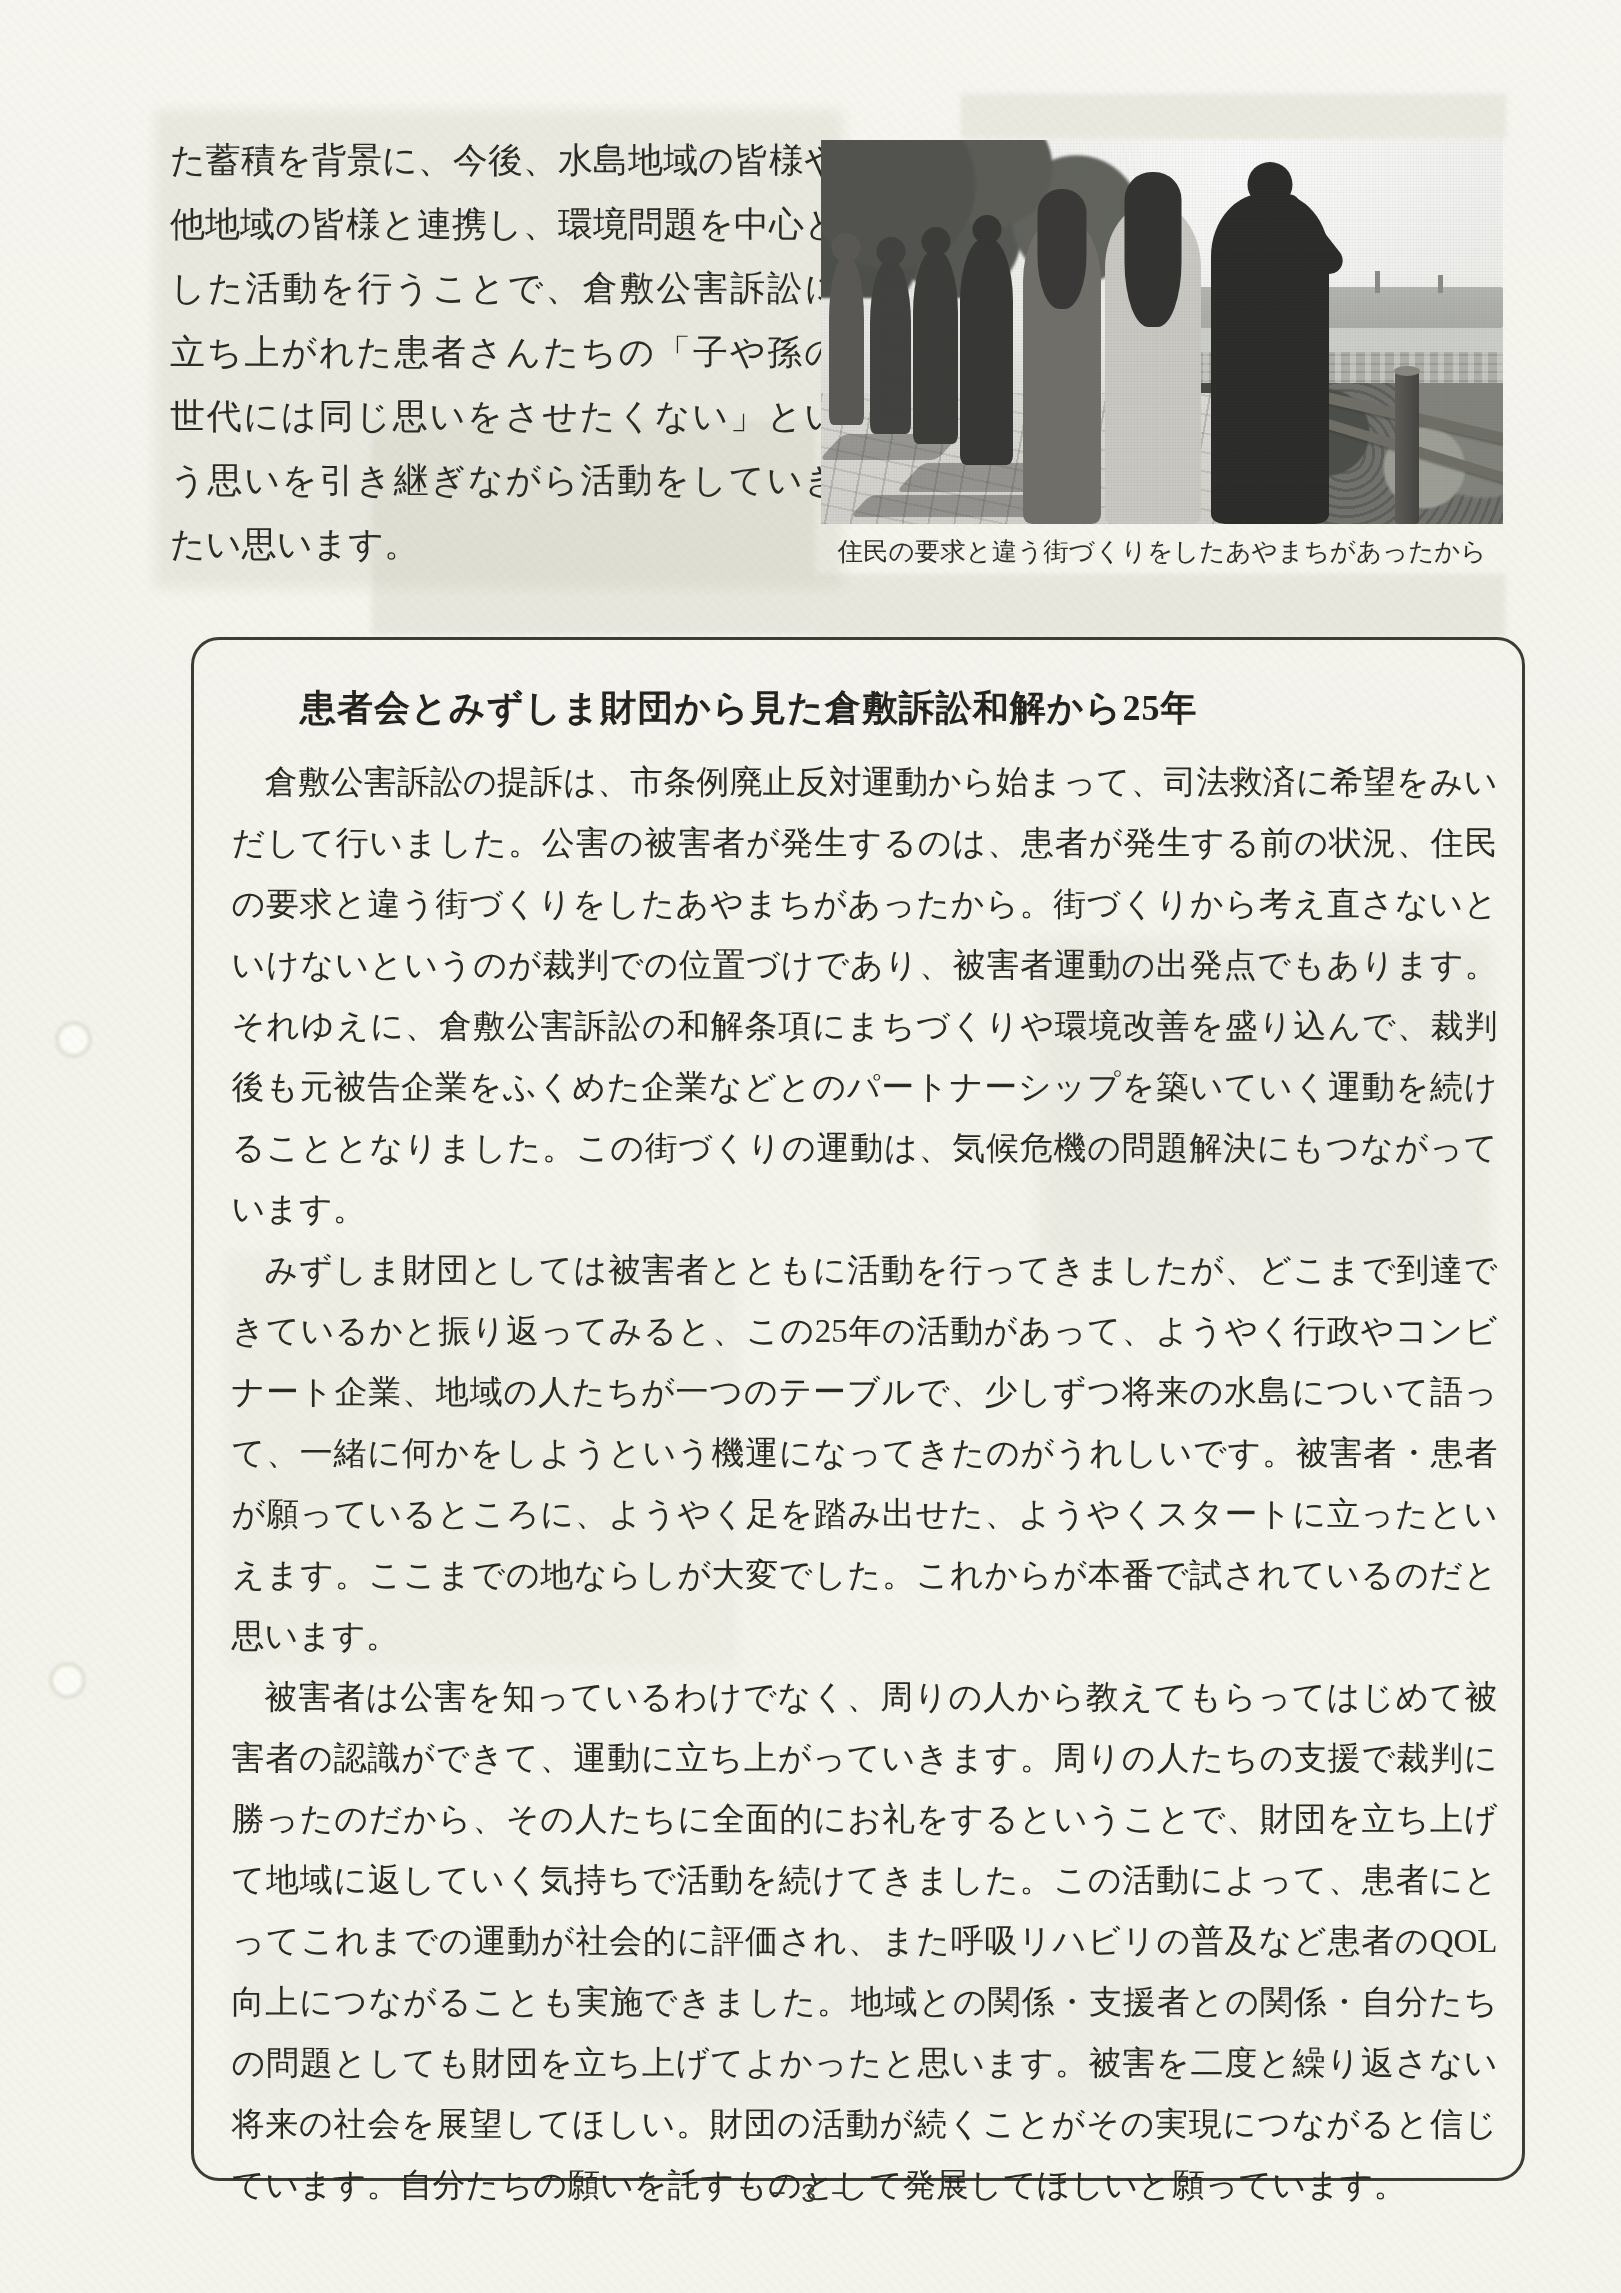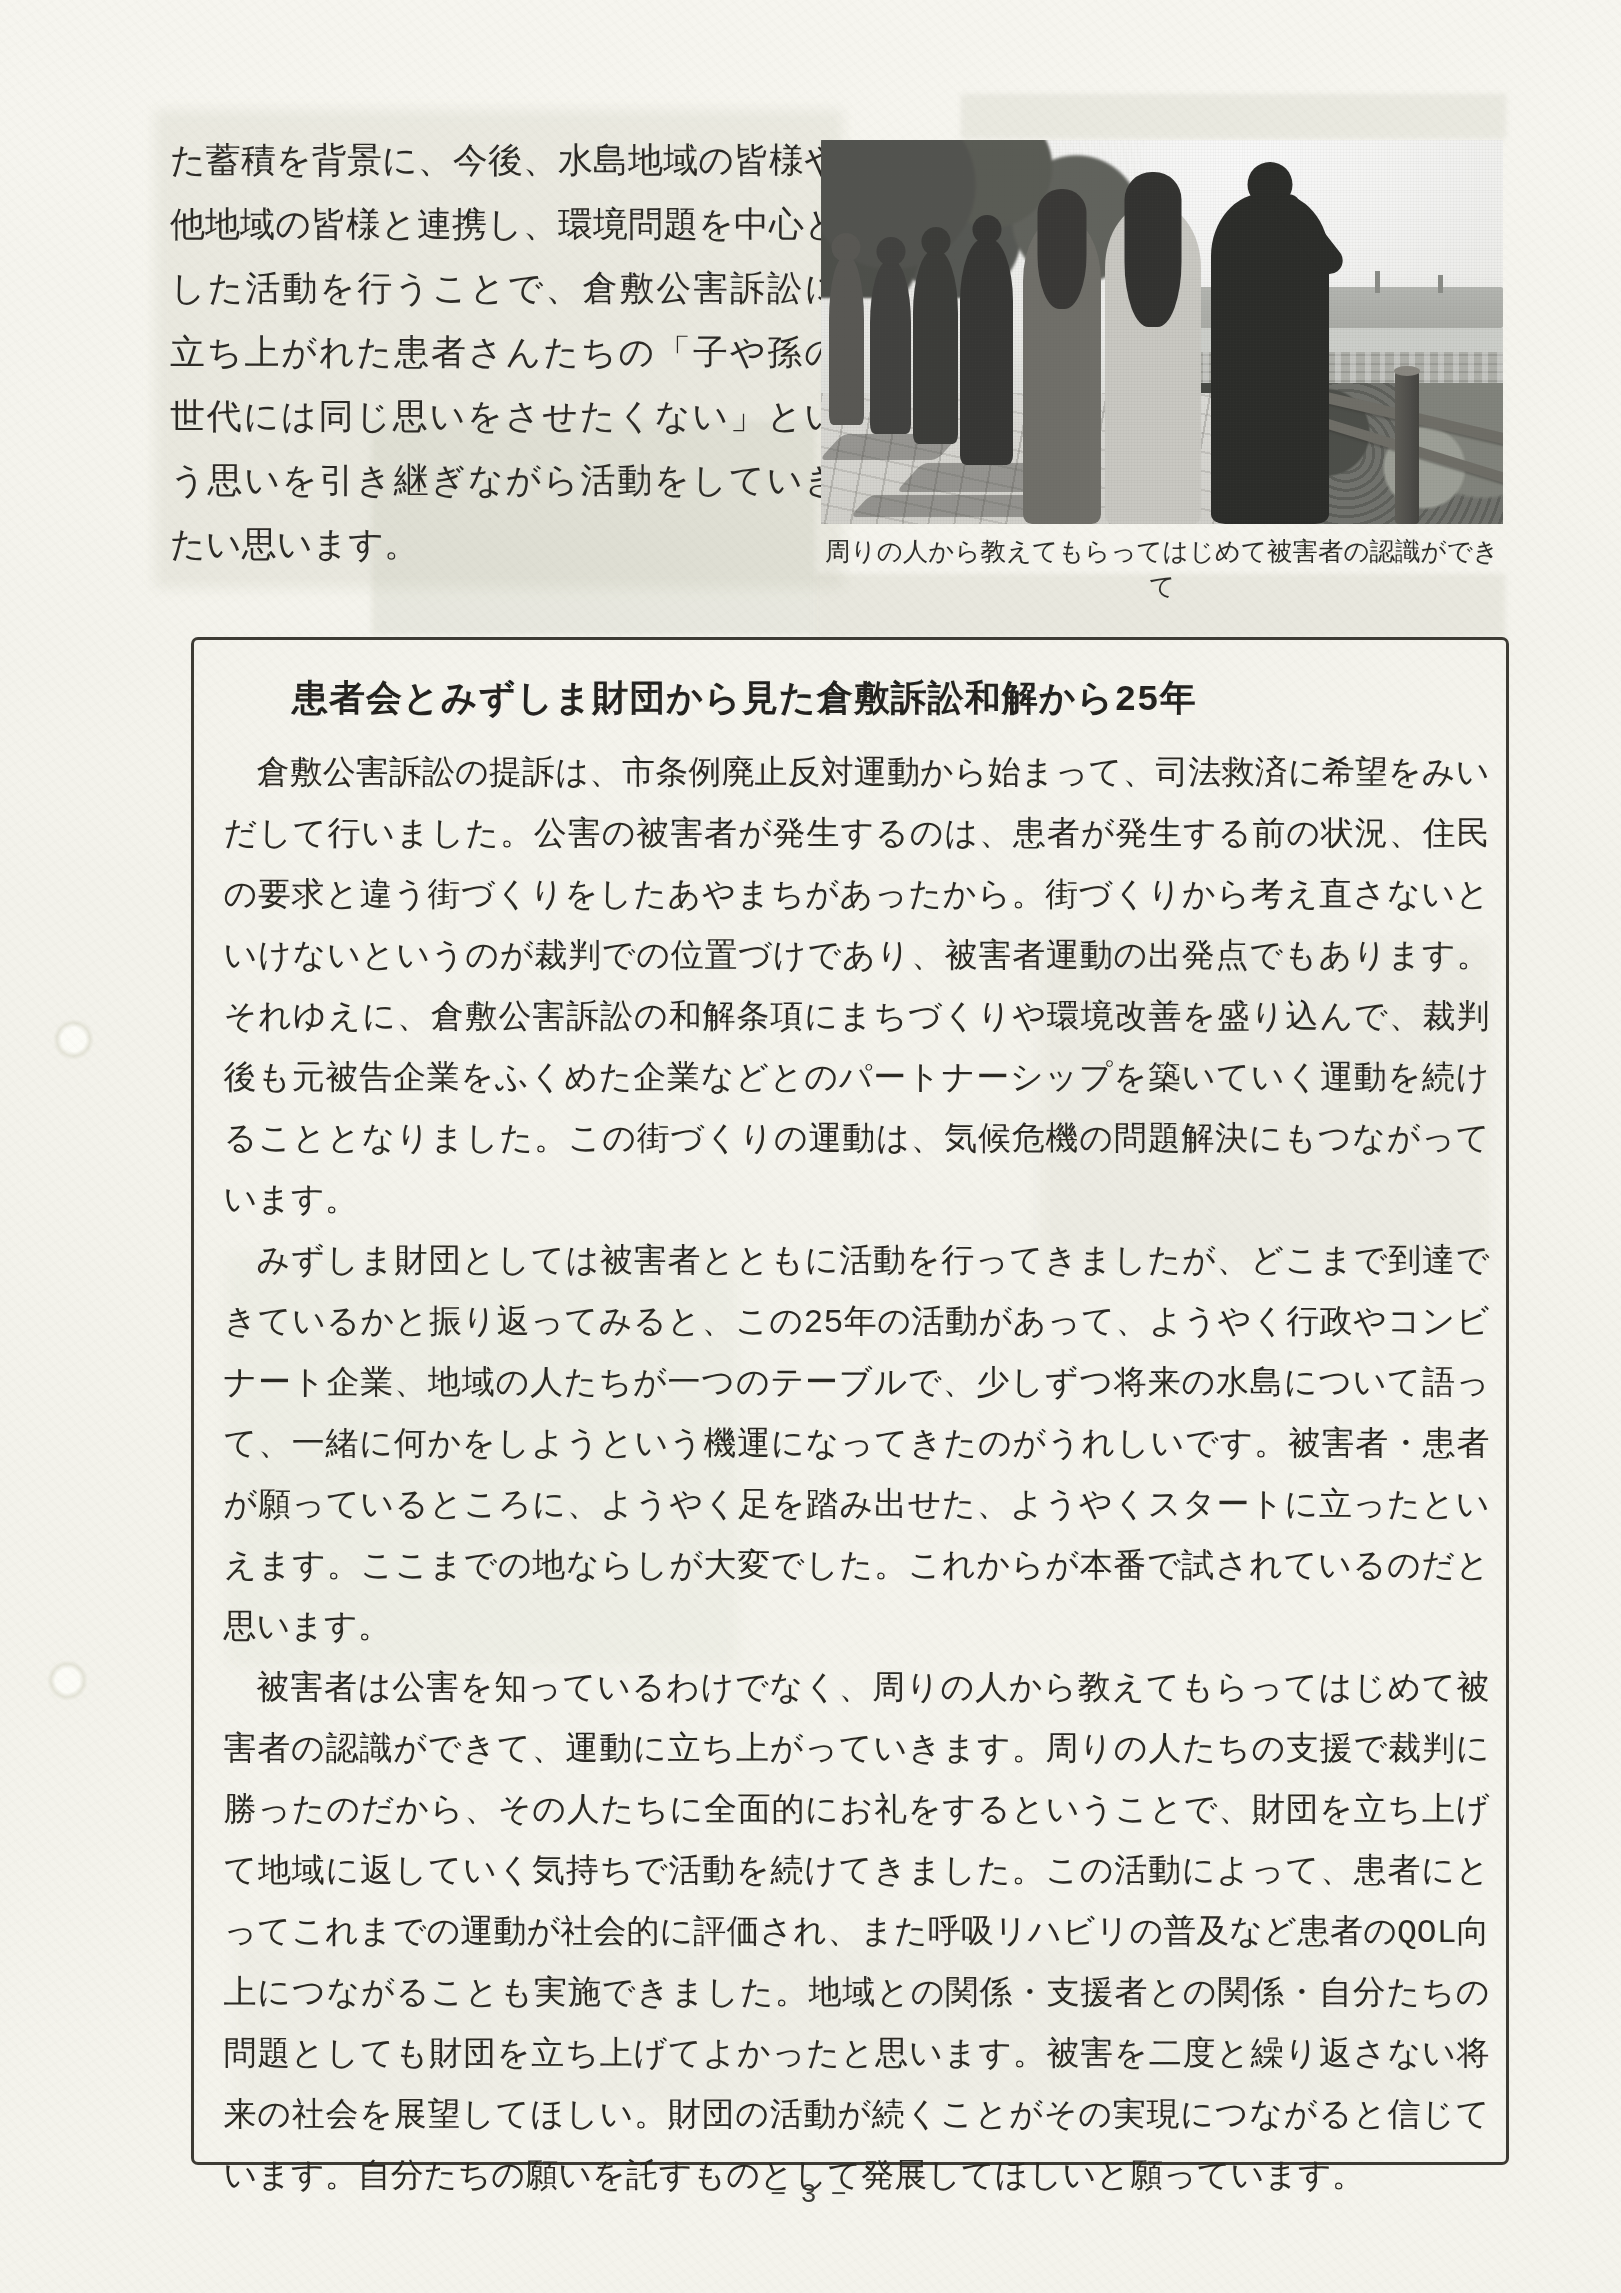--- a/index.html
+++ b/index.html
@@ -91,22 +91,22 @@
         border-radius:13.7px;transform:rotate(-38deg);}
   .grain{position:absolute;inset:0;pointer-events:none;
         background:repeating-linear-gradient(0deg,rgba(80,80,70,.045) 0 1px,rgba(0,0,0,0) 1px 2.9px),
                    repeating-linear-gradient(90deg,rgba(80,80,70,.035) 0 1px,rgba(0,0,0,0) 1px 2.9px);}
 
   .caption{position:absolute;left:821px;top:534px;width:682px;z-index:2;text-align:center;
         font-family:"Liberation Sans","DejaVu Sans",sans-serif;font-size:25.5px;color:#2e2e2a;margin:0;}
 
   
   .article-box{position:absolute;left:191px;top:637px;width:1304px;height:1514px;z-index:2;
-        border:3.9px solid #3d3b34;border-radius:7px;box-sizing:content-box;
-        padding:4px;background:transparent;font-family:Liberation Mono, monospace;}
+        border:3.9px solid #3d3b34;border-radius:28px;box-sizing:content-box;
+        padding:12px;background:transparent;}
   .article-title{margin:35px 0 0 94px;font-size:36px;font-weight:bold;color:#242320;
         letter-spacing:1px;line-height:1.2;}
   .article-byline{margin:25.5px 43px 0 0;text-align:right;font-size:32px;font-weight:bold;color:#242320;}
   .article-body{margin:21.6px 11.8px 0 25.5px;width:1266px;}
   .article-body p{margin:0;font-size:33px;line-height:61px;color:#2b2923;text-align:justify;text-indent:1em;}
 
   .page-number{position:absolute;left:0;top:2178px;width:1621px;text-align:center;z-index:2;
         font-family:"Liberation Sans","DejaVu Sans",sans-serif;font-size:26.5px;letter-spacing:3.9px;color:#3a3a35;}
 </style>
 </head>
@@ -153,21 +153,21 @@
       <div class="person pD"></div>
       <div class="person pE"></div>
       <div class="person pF"></div>
       <div class="person pG">
         <div class="arm"></div>
       </div>
       <div class="grain"></div>
     </div>
   </figure>
 
-  <p class="caption">周りの人から教えてもらってはじめて被害者の認識ができて</p>
+  <p class="caption">住民の要求と違う街づくりをしたあやまちがあったから</p>
 
   <section class="article-box">
     <h2 class="article-title">患者会とみずしま財団から見た倉敷訴訟和解から25年</h2>
     <div class="article-body">
       <p>倉敷公害訴訟の提訴は、市条例廃止反対運動から始まって、司法救済に希望をみいだして行いました。公害の被害者が発生するのは、患者が発生する前の状況、住民の要求と違う街づくりをしたあやまちがあったから。街づくりから考え直さないといけないというのが裁判での位置づけであり、被害者運動の出発点でもあります。それゆえに、倉敷公害訴訟の和解条項にまちづくりや環境改善を盛り込んで、裁判後も元被告企業をふくめた企業などとのパートナーシップを築いていく運動を続けることとなりました。この街づくりの運動は、気候危機の問題解決にもつながっています。</p>
       <p>みずしま財団としては被害者とともに活動を行ってきましたが、どこまで到達できているかと振り返ってみると、この25年の活動があって、ようやく行政やコンビナート企業、地域の人たちが一つのテーブルで、少しずつ将来の水島について語って、一緒に何かをしようという機運になってきたのがうれしいです。被害者・患者が願っているところに、ようやく足を踏み出せた、ようやくスタートに立ったといえます。ここまでの地ならしが大変でした。これからが本番で試されているのだと思います。</p>
       <p>被害者は公害を知っているわけでなく、周りの人から教えてもらってはじめて被害者の認識ができて、運動に立ち上がっていきます。周りの人たちの支援で裁判に勝ったのだから、その人たちに全面的にお礼をするということで、財団を立ち上げて地域に返していく気持ちで活動を続けてきました。この活動によって、患者にとってこれまでの運動が社会的に評価され、また呼吸リハビリの普及など患者のQOL向上につながることも実施できました。地域との関係・支援者との関係・自分たちの問題としても財団を立ち上げてよかったと思います。被害を二度と繰り返さない将来の社会を展望してほしい。財団の活動が続くことがその実現につながると信じています。自分たちの願いを託すものとして発展してほしいと願っています。</p>
     </div>
   </section>
 

